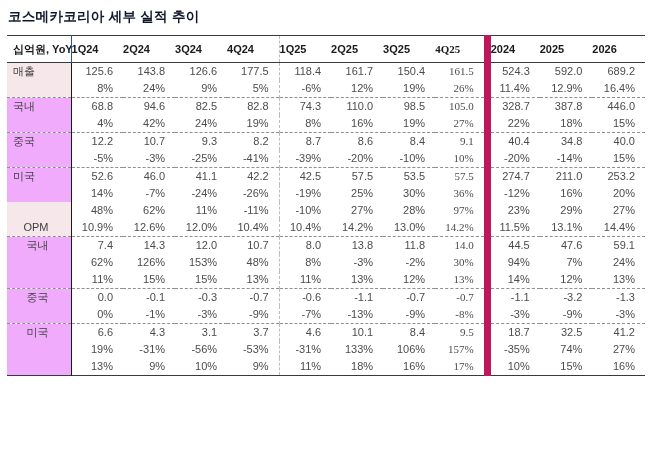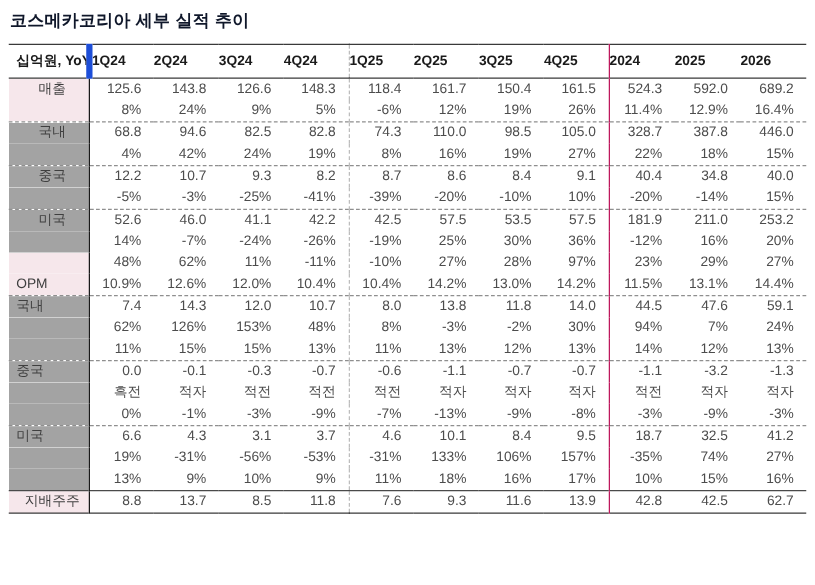--- a/index.html
+++ b/index.html
@@ -39,40 +39,40 @@
   thead th {
     height: 26px;
     line-height: 26px;
     font-weight: bold;
     color: #1a1a1a;
     text-align: left;
   }
   th.label-h {
     text-align: left;
     padding-left: 6px;
-    border-right: 5px solid #1d4ed8;
+    border-right: 1px solid #1d4ed8;
     margin-left: 23px;
   }
   td.label {
     padding-left: 6px;
     color: #3f3f3f;
     border-right: 1px solid #1a1a1a;
-    text-align: center;
-  }
-  td.label.ar { text-align: left; padding-right: 11px; }
+    text-align: left;
+  }
+  td.label.ar { text-align: right; padding-right: 22px; }
   td.num { text-align: right; padding-right: 10px; color: #4c4c4c; }
 
   tr.pink td.label { background: #f6e7eb; }
-  tr.gray td.label { background: #a3a3a3; }
+  tr.gray td.label { background: #f0abfc; }
 
   tr.gs-dashed { border-top: 1px dashed #8f8f8f; }
   tr.gs-solid  { border-top: 1px solid #4a4a4a; }
 
   .c3, .h3 { border-right: 1px dashed #bdbdbd; }
-  .c7, .h7 { border-right: 1px solid #be185d; }
+  .c7, .h7 { border-right: 7px solid #be185d; font-family: Liberation Serif, serif; }
 
   .source {
     font-size: 10px;
     color: #555555;
     margin: 6px 0 0 2px;
     letter-spacing: 0.2px;
   }
 </style>
 </head>
 <body>
@@ -110,21 +110,21 @@
           <th class="h9">2025</th>
           <th class="h10">2026</th>
         </tr>
     </thead>
     <tbody>
         <tr class="pink">
           <td class="label">매출</td>
           <td class="num c0">125.6</td>
           <td class="num c1">143.8</td>
           <td class="num c2">126.6</td>
-          <td class="num c3">148.3</td>
+          <td class="num c3">177.5</td>
           <td class="num c4">118.4</td>
           <td class="num c5">161.7</td>
           <td class="num c6">150.4</td>
           <td class="num c7">161.5</td>
           <td class="num c8">524.3</td>
           <td class="num c9">592.0</td>
           <td class="num c10">689.2</td>
         </tr>
         <tr class="pink">
           <td class="label"></td>
@@ -199,21 +199,21 @@
         <tr class="gray gs-dashed">
           <td class="label">미국</td>
           <td class="num c0">52.6</td>
           <td class="num c1">46.0</td>
           <td class="num c2">41.1</td>
           <td class="num c3">42.2</td>
           <td class="num c4">42.5</td>
           <td class="num c5">57.5</td>
           <td class="num c6">53.5</td>
           <td class="num c7">57.5</td>
-          <td class="num c8">181.9</td>
+          <td class="num c8">274.7</td>
           <td class="num c9">211.0</td>
           <td class="num c10">253.2</td>
         </tr>
         <tr class="gray">
           <td class="label"></td>
           <td class="num c0">14%</td>
           <td class="num c1">-7%</td>
           <td class="num c2">-24%</td>
           <td class="num c3">-26%</td>
           <td class="num c4">-19%</td>
@@ -303,34 +303,20 @@
           <td class="num c4">-0.6</td>
           <td class="num c5">-1.1</td>
           <td class="num c6">-0.7</td>
           <td class="num c7">-0.7</td>
           <td class="num c8">-1.1</td>
           <td class="num c9">-3.2</td>
           <td class="num c10">-1.3</td>
         </tr>
         <tr class="gray">
           <td class="label ar"></td>
-          <td class="num c0">흑전</td>
-          <td class="num c1">적자</td>
-          <td class="num c2">적전</td>
-          <td class="num c3">적전</td>
-          <td class="num c4">적전</td>
-          <td class="num c5">적자</td>
-          <td class="num c6">적자</td>
-          <td class="num c7">적자</td>
-          <td class="num c8">적전</td>
-          <td class="num c9">적자</td>
-          <td class="num c10">적자</td>
-        </tr>
-        <tr class="gray">
-          <td class="label ar"></td>
           <td class="num c0">0%</td>
           <td class="num c1">-1%</td>
           <td class="num c2">-3%</td>
           <td class="num c3">-9%</td>
           <td class="num c4">-7%</td>
           <td class="num c5">-13%</td>
           <td class="num c6">-9%</td>
           <td class="num c7">-8%</td>
           <td class="num c8">-3%</td>
           <td class="num c9">-9%</td>
@@ -371,30 +357,16 @@
           <td class="num c2">10%</td>
           <td class="num c3">9%</td>
           <td class="num c4">11%</td>
           <td class="num c5">18%</td>
           <td class="num c6">16%</td>
           <td class="num c7">17%</td>
           <td class="num c8">10%</td>
           <td class="num c9">15%</td>
           <td class="num c10">16%</td>
         </tr>
-        <tr class="pink gs-solid">
-          <td class="label">지배주주</td>
-          <td class="num c0">8.8</td>
-          <td class="num c1">13.7</td>
-          <td class="num c2">8.5</td>
-          <td class="num c3">11.8</td>
-          <td class="num c4">7.6</td>
-          <td class="num c5">9.3</td>
-          <td class="num c6">11.6</td>
-          <td class="num c7">13.9</td>
-          <td class="num c8">42.8</td>
-          <td class="num c9">42.5</td>
-          <td class="num c10">62.7</td>
-        </tr>
       </tbody>
   </table>
 
 </div>
 
 </body></html>

